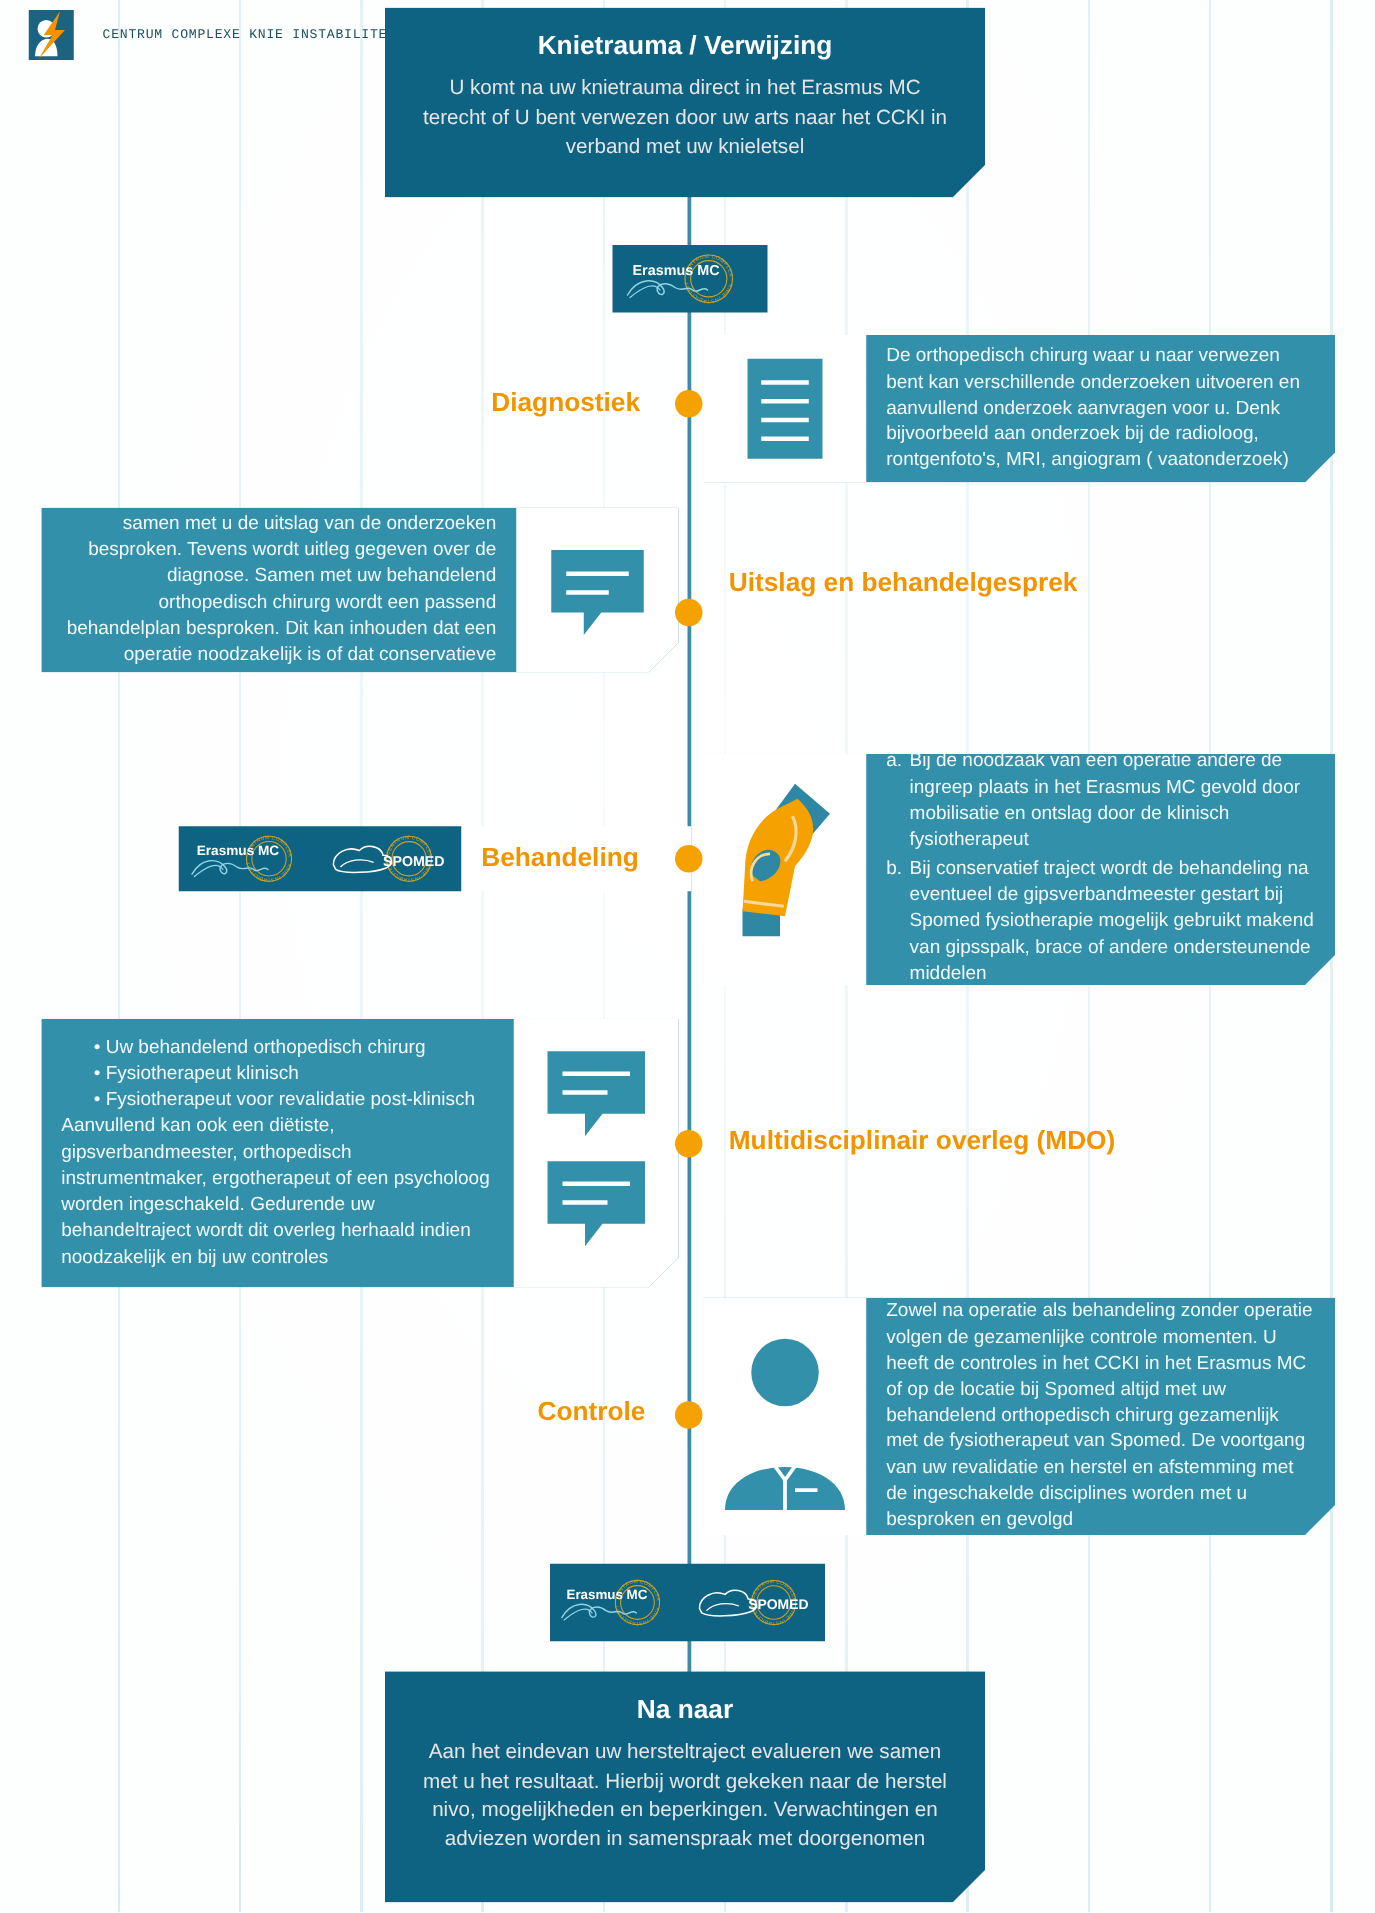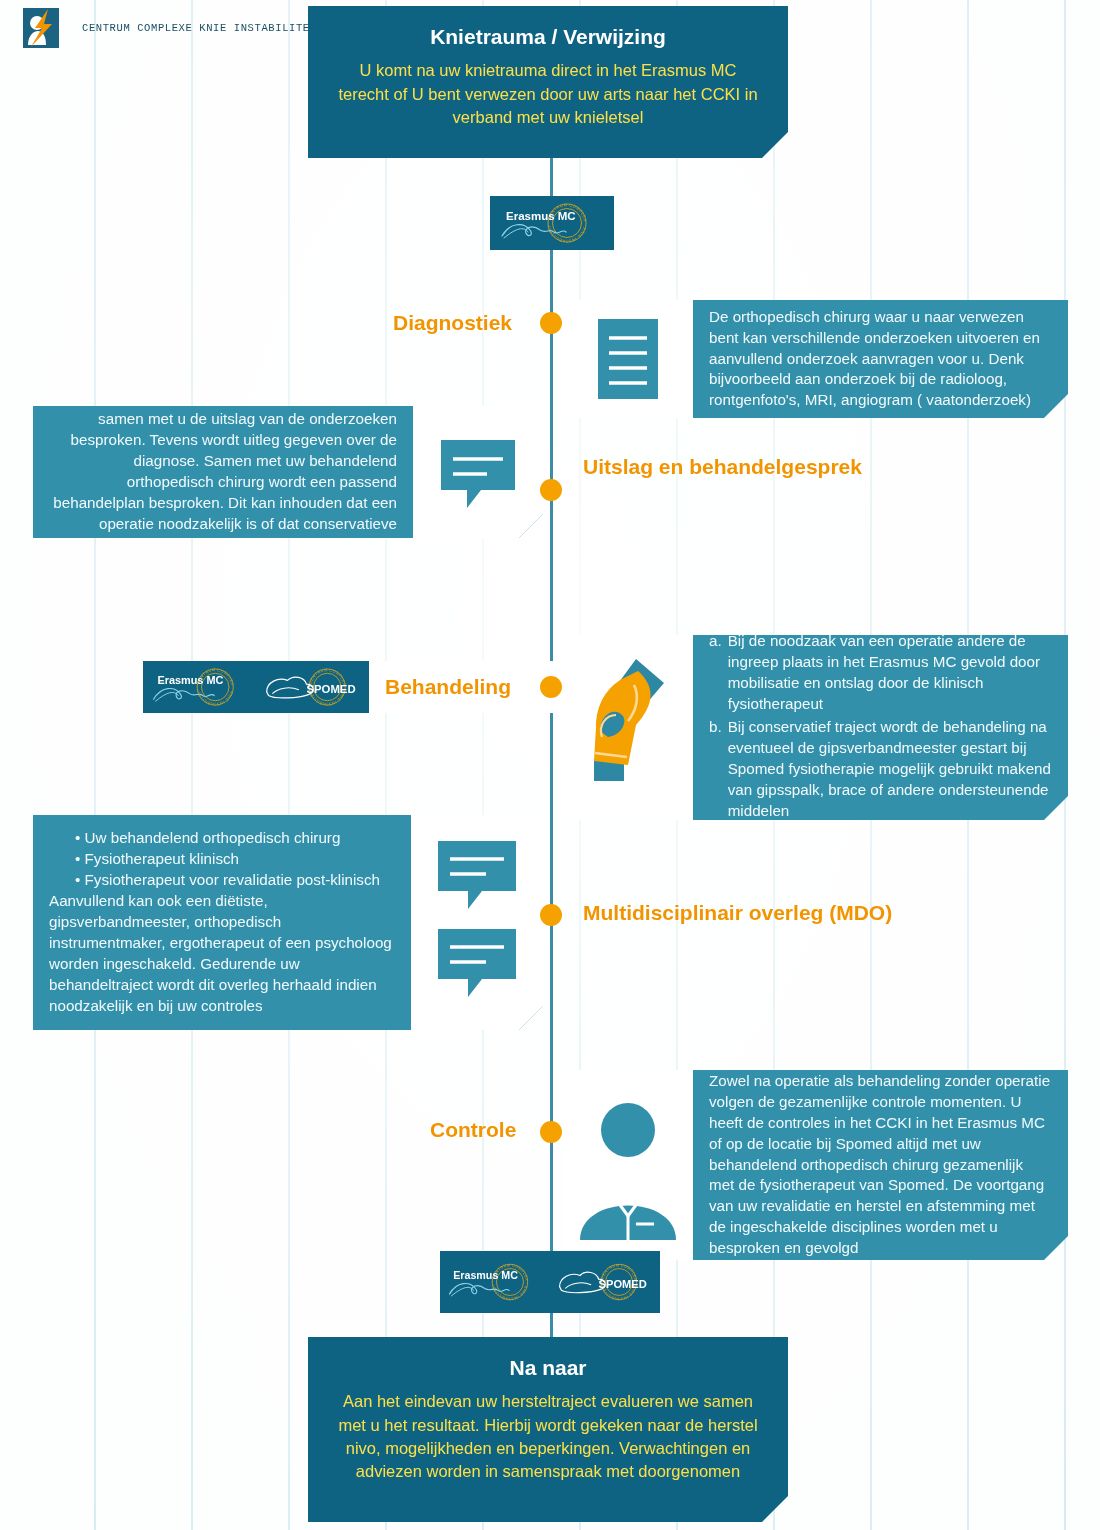--- a/index.html
+++ b/index.html
@@ -89,36 +89,35 @@
   }
   .endcard .title {
     font-size: 21px;
     font-weight: bold;
     margin-bottom: 10px;
     line-height: 1.2;
   }
   .endcard .body {
     font-size: 16.5px;
     line-height: 1.42;
-    color: #fde047;
+    color: #e5e5e5;
   }
 
   
   .panel {
     position: absolute;
     background: #3290ab;
     color: #ffffff;
     box-sizing: border-box;
     z-index: 7;
     display: flex;
   }
   .panel.right {
     -webkit-clip-path: polygon(0 0, 100% 0, 100% calc(100% - 24px), calc(100% - 24px) 100%, 0 100%);
     clip-path: polygon(0 0, 100% 0, 100% calc(100% - 24px), calc(100% - 24px) 100%, 0 100%);
-    margin-top: 32px;
   }
   .panel.left {
     -webkit-clip-path: polygon(0 0, 100% 0, 100% calc(100% - 24px), calc(100% - 24px) 100%, 0 100%);
     clip-path: polygon(0 0, 100% 0, 100% calc(100% - 24px), calc(100% - 24px) 100%, 0 100%);
   }
   .panel .icon-box {
     background: #ffffff;
     flex: 0 0 auto;
     display: flex;
     align-items: center;

